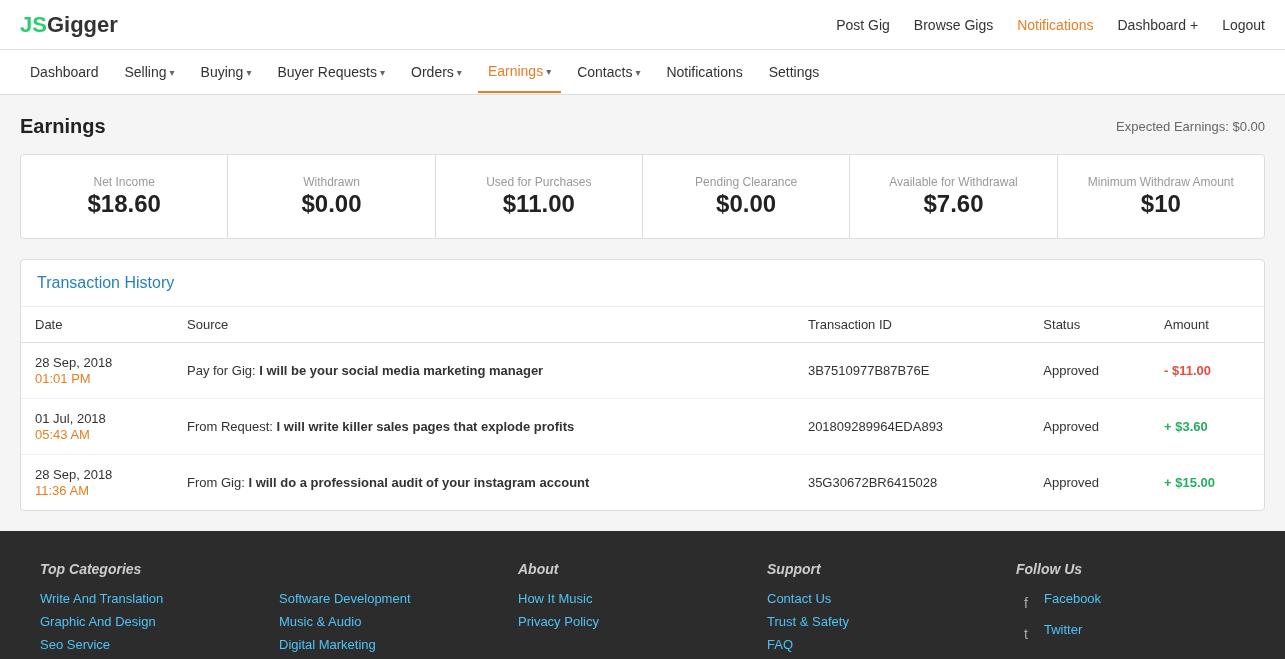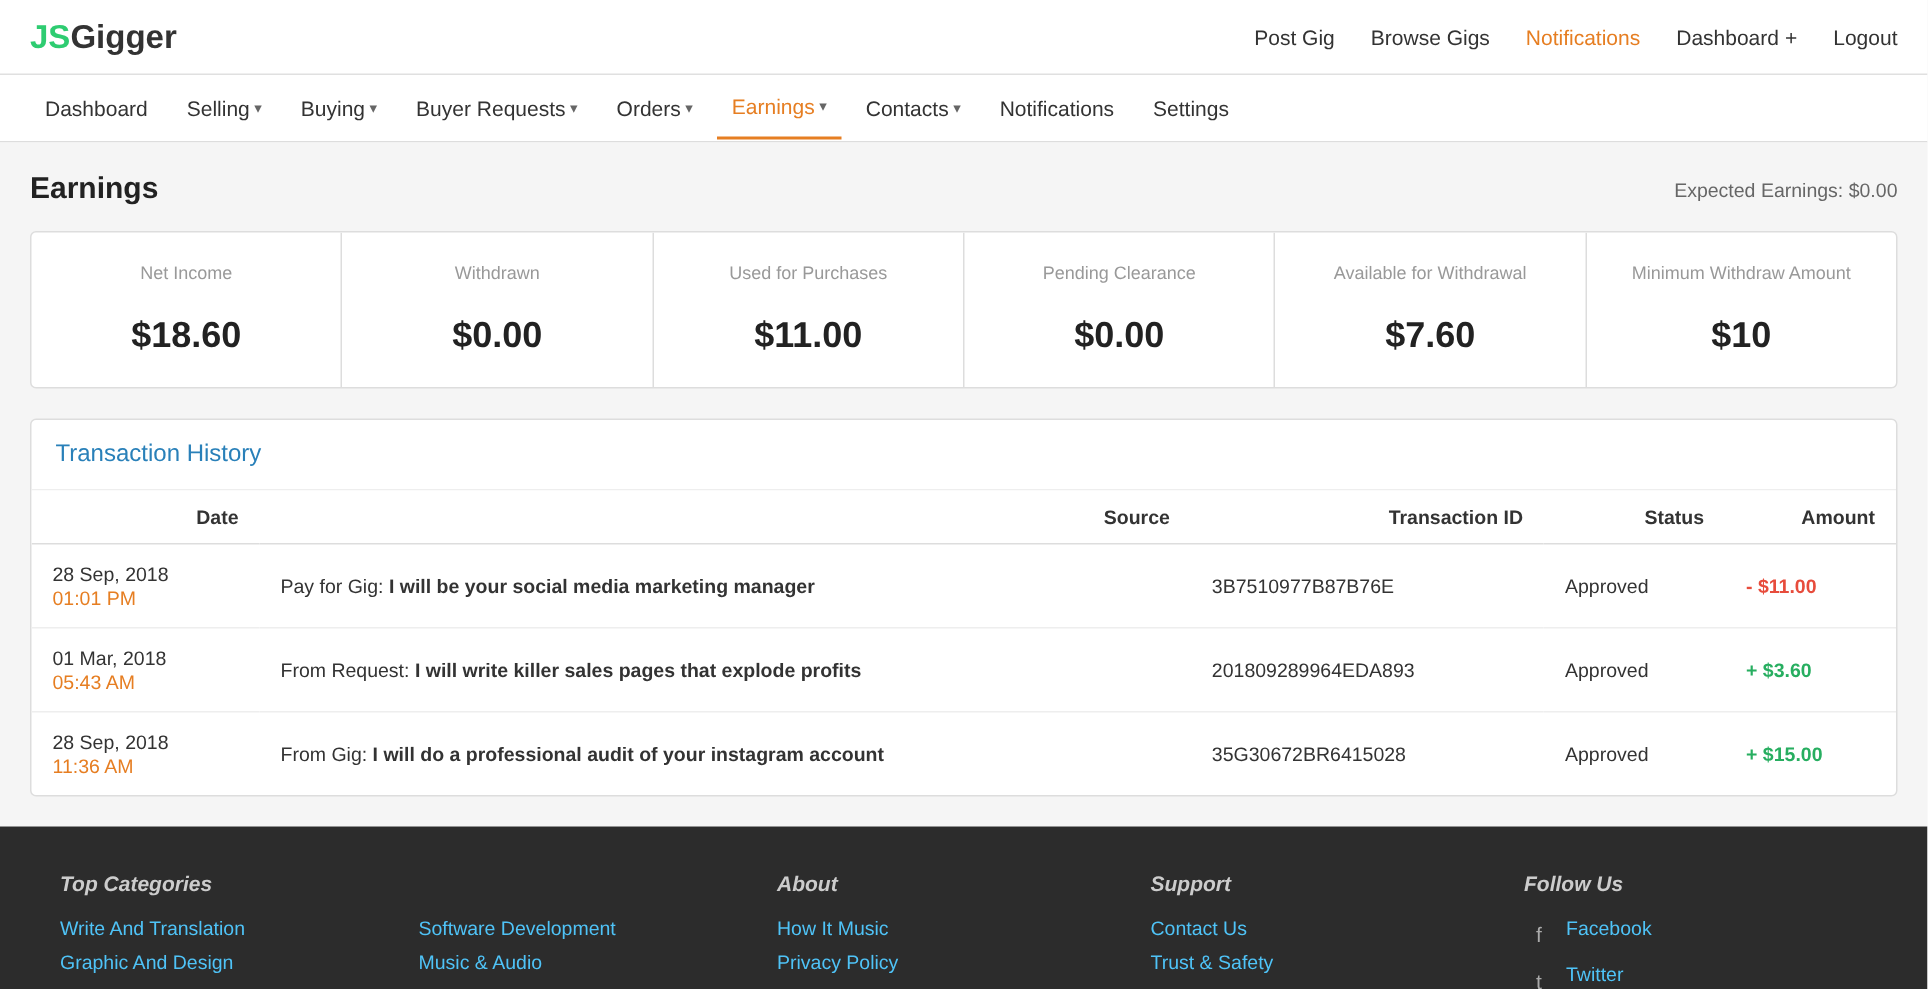--- a/index.html
+++ b/index.html
@@ -104,21 +104,21 @@
     .stat-card {
       flex: 1;
       padding: 20px 16px;
       text-align: center;
       border-right: 1px solid #ddd;
     }
     .stat-card:last-child { border-right: none; }
     .stat-label {
       font-size: 12px;
       color: #999;
-      margin-bottom: 21px;
+      margin-bottom: 1px;
     }
     .stat-value {
       font-size: 24px;
       font-weight: bold;
       color: #222;
     }
 
     
     .transaction-card {
       background: #fff;
@@ -130,24 +130,24 @@
       padding: 14px 16px;
       font-size: 16px;
       color: #2980b9;
       border-bottom: 1px solid #eee;
     }
     table {
       width: 100%;
       border-collapse: collapse;
     }
     thead th {
-      text-align: right;
+      text-align: left;
       padding: 10px 14px;
       font-size: 13px;
-      font-weight: bold;
+      font-weight: normal;
       color: #333;
       background: #fff;
       border-bottom: 1px solid #ddd;
     }
     tbody tr {
       border-bottom: 1px solid #eee;
     }
     tbody tr:last-child { border-bottom: none; }
     tbody td {
       padding: 12px 14px;
@@ -301,21 +301,21 @@
       <td class="source-text">
         Pay for Gig: <strong>I will be your social media marketing manager</strong>
       </td>
       <td>3B7510977B87B76E</td>
       <td class="status-approved">Approved</td>
       <td class="amount-neg">- $11.00</td>
     </tr>
           <tr>
       <td>
         <div class="date-time">
-          <span class="date-part">01 Mar, 2018</span>
+          <span class="date-part">01 Jul, 2018</span>
           <span class="time-part">05:43 AM</span>
         </div>
       </td>
       <td class="source-text">
         From Request: <strong>I will write killer sales pages that explode profits</strong>
       </td>
       <td>201809289964EDA893</td>
       <td class="status-approved">Approved</td>
       <td class="amount-pos">+ $3.60</td>
     </tr>

